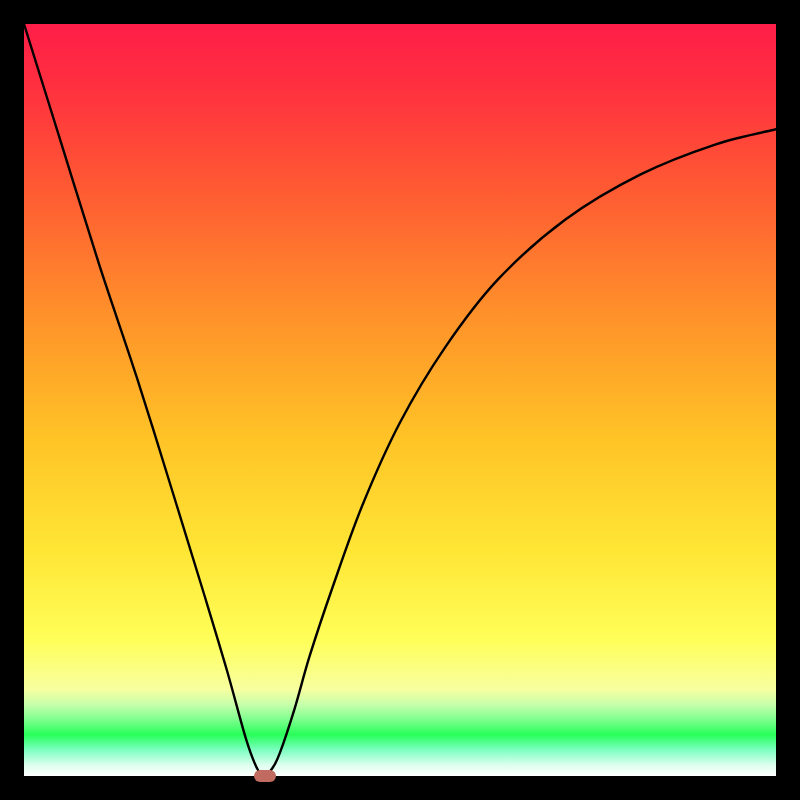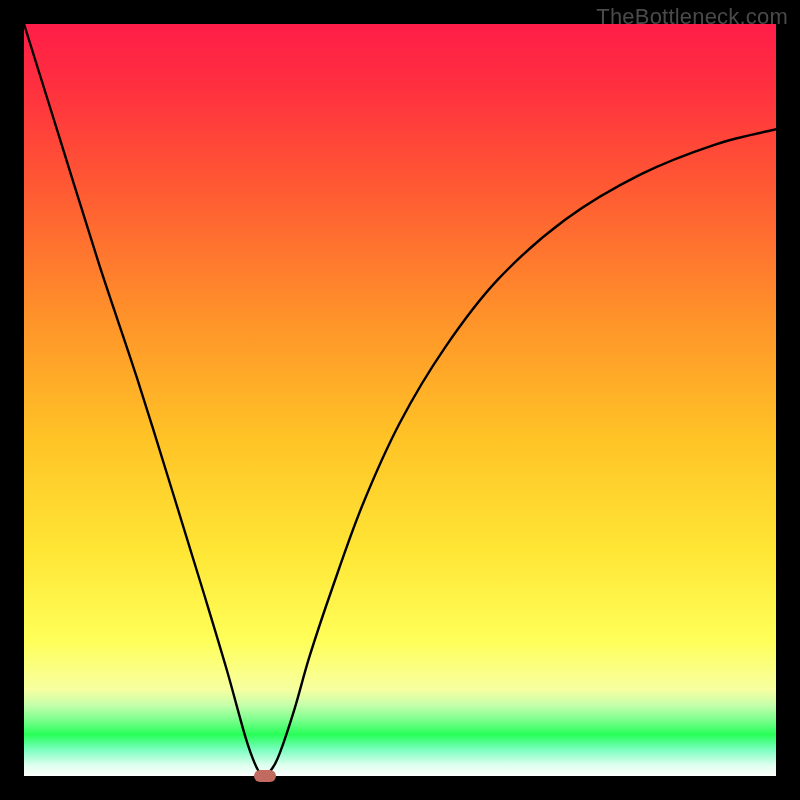--- a/index.html
+++ b/index.html
@@ -46,21 +46,20 @@
     border-radius: 6px;
     background: #c06a60;
     transform: translate(-50%, -50%);
     z-index: 5;
   }
 </style>
 </head>
 <body>
 
 <div class="frame">
-  <div class="watermark">TheBottleneck.com</div>
 
   <div class="plot">
     <svg id="plot-svg" viewBox="0 0 752 752" preserveAspectRatio="none">
       <defs>
         <linearGradient id="bg-grad" x1="0" y1="0" x2="0" y2="1">
             <stop offset="0.00%" stop-color="#ff1e49"></stop>
             <stop offset="8.00%" stop-color="#ff2f3f"></stop>
             <stop offset="22.00%" stop-color="#ff5a33"></stop>
             <stop offset="38.00%" stop-color="#ff8f2a"></stop>
             <stop offset="55.00%" stop-color="#ffc326"></stop>

